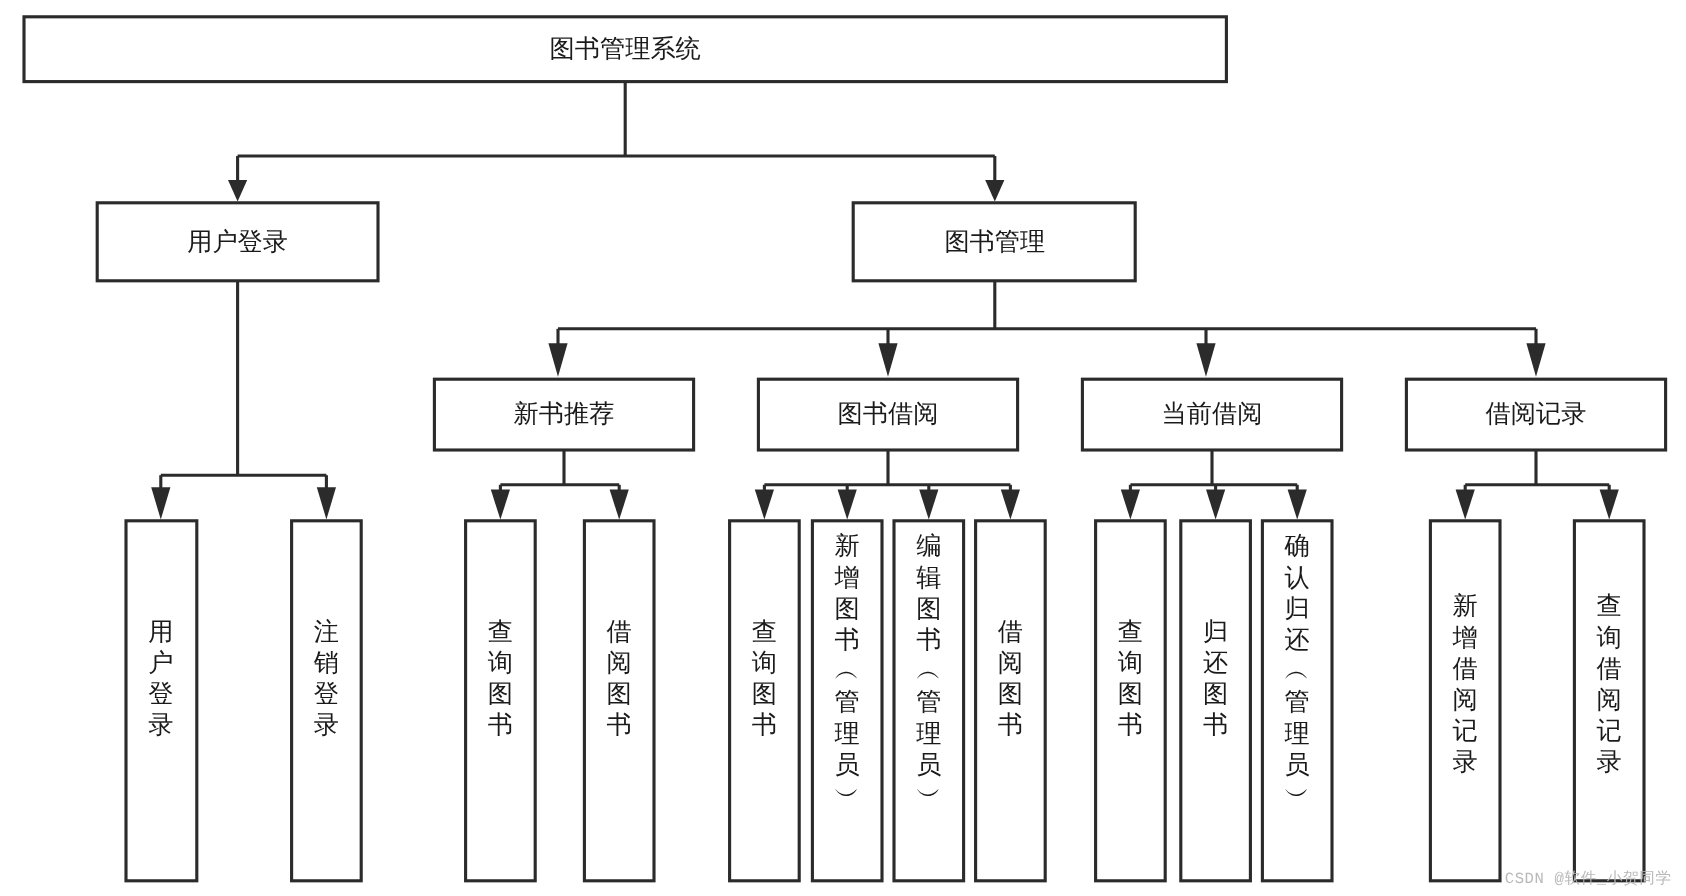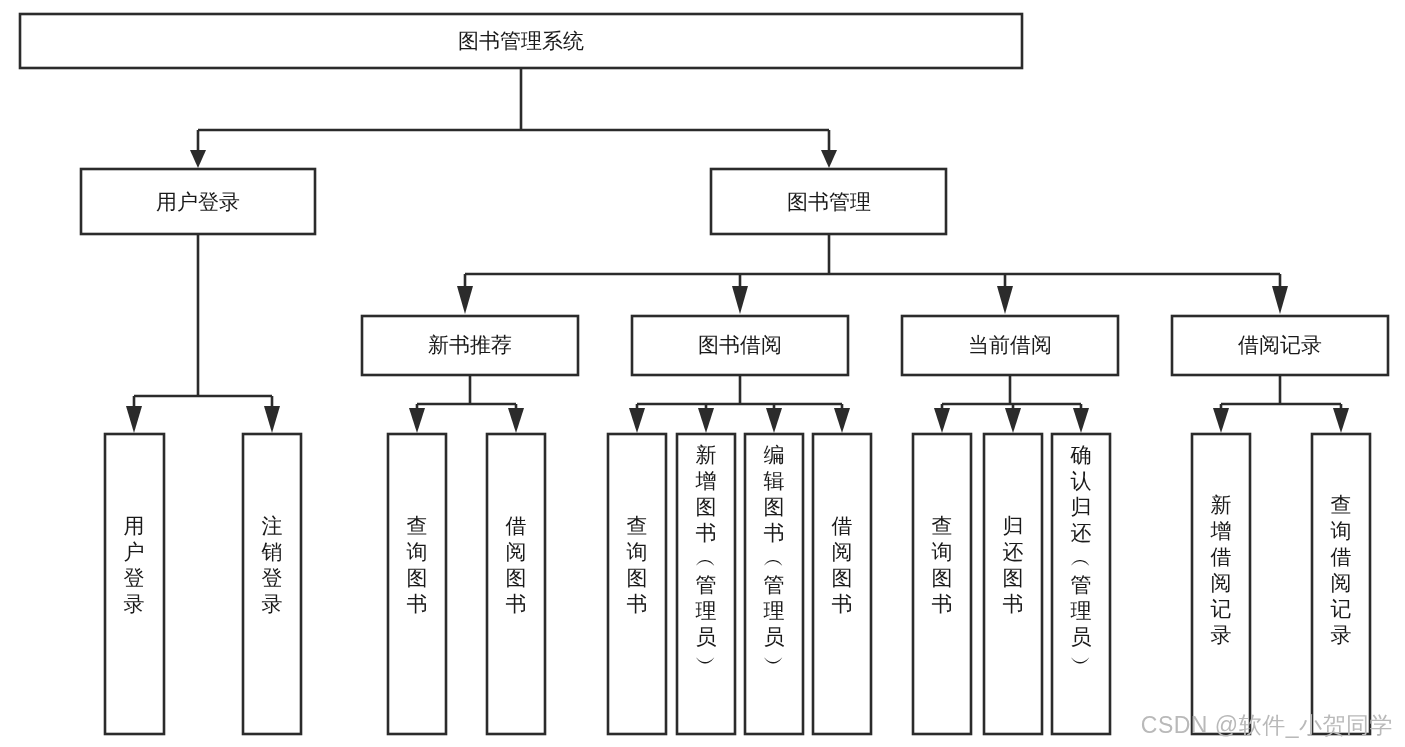--- a/index.html
+++ b/index.html
@@ -43,22 +43,22 @@
     fill: none;
   }
   .arrow-head {
     fill: #2b2b2b;
     stroke: none;
   }
   .watermark {
     position: absolute;
     right: 12px;
     bottom: 6px;
-    font-family: Liberation Sans, sans-serif;
-    font-size: 23px;
+    font-family: Liberation Mono, monospace;
+    font-size: 13px;
     color: #b9b9b9;
     letter-spacing: 0.5px;
     white-space: nowrap;
     pointer-events: none;
   }
 </style>
 </head>
 <body>
 
 <svg id="diagram" viewBox="0 0 1405 747" xmlns="http://www.w3.org/2000/svg">

